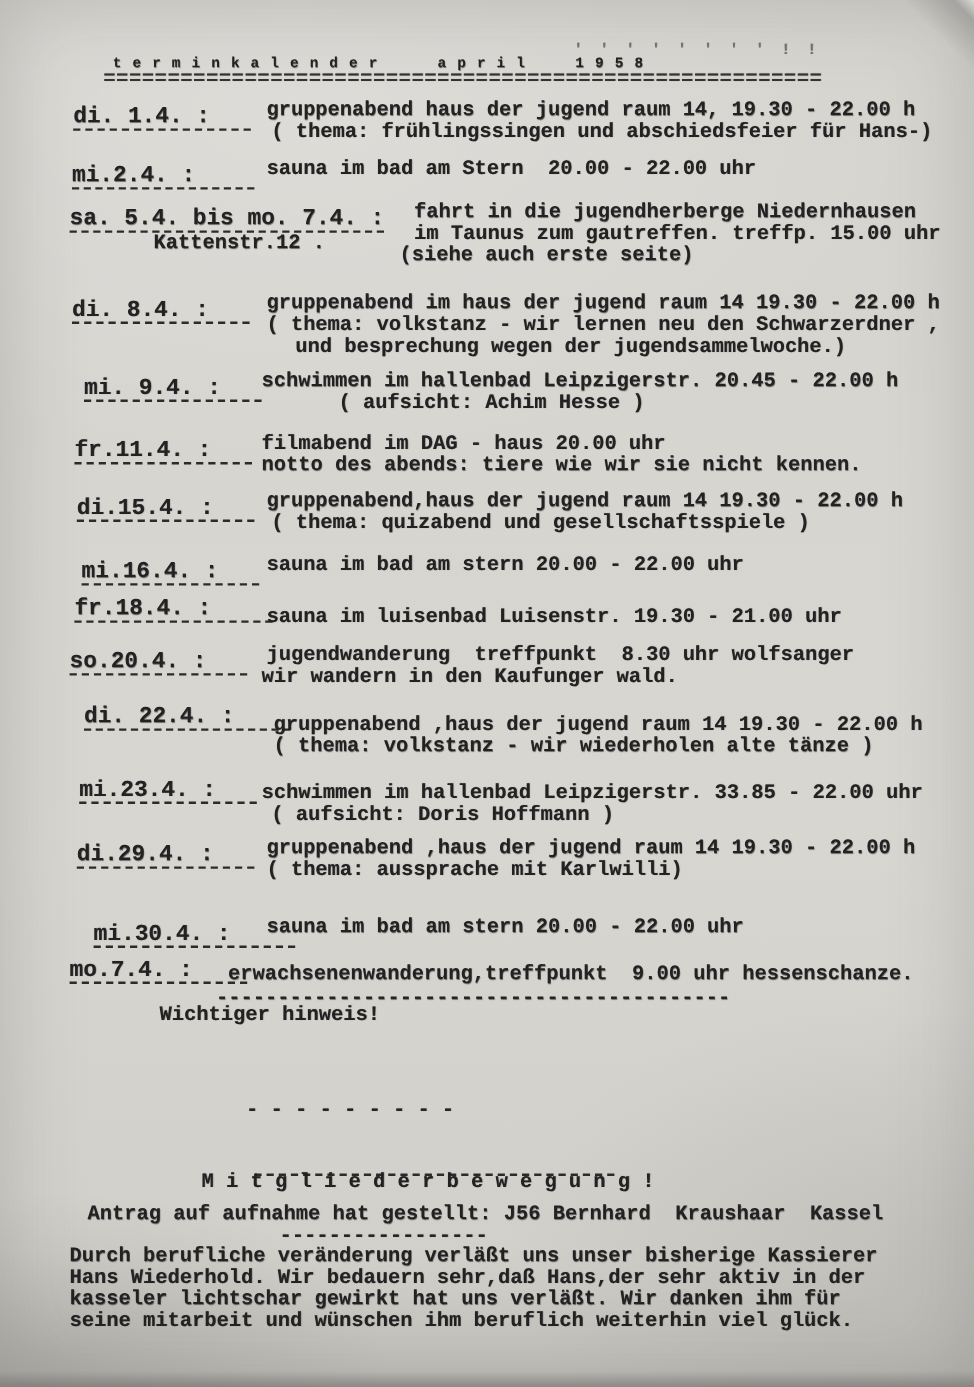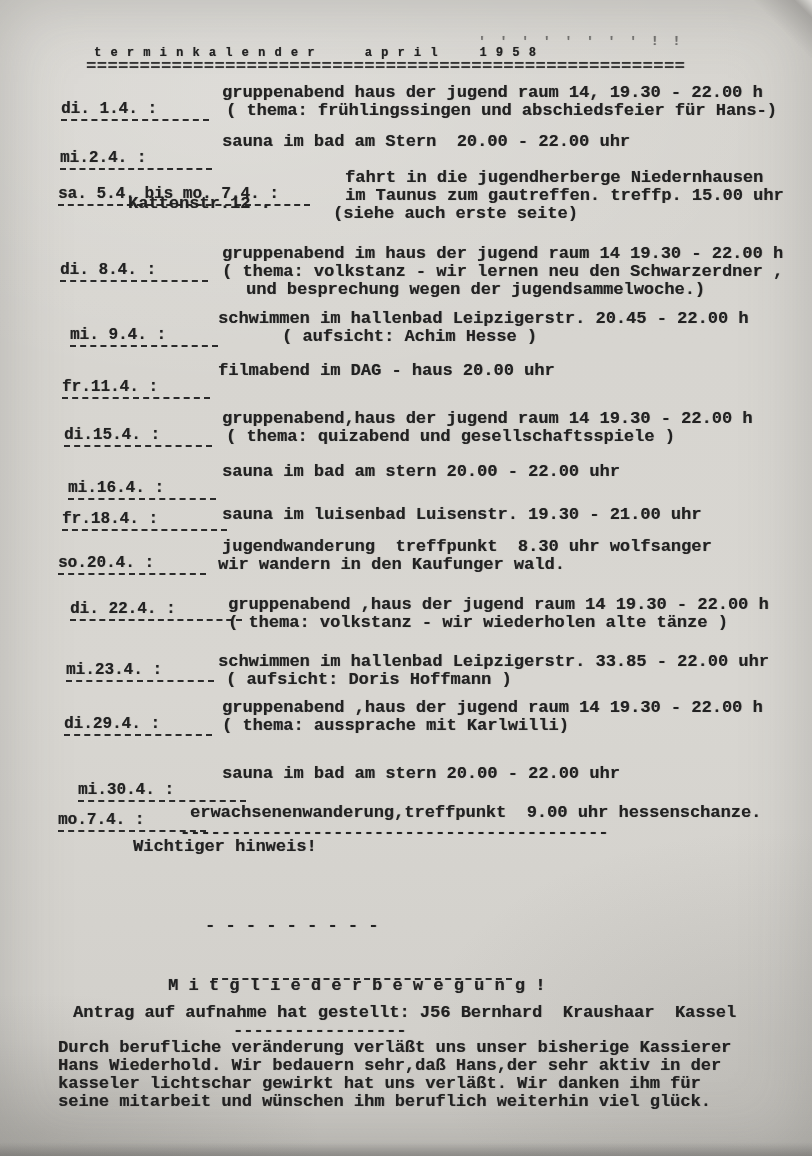--- a/index.html
+++ b/index.html
@@ -23,21 +23,21 @@
     background:linear-gradient(225deg,#efeeea 0%,#94928f 12%,rgba(148,146,143,0) 40%);
     opacity:.6;}
   .edge-bottom{position:absolute;left:0;bottom:0;width:812px;height:14px;
     background:linear-gradient(180deg,rgba(90,88,85,0) 0%,rgba(90,88,85,0.35) 100%);}
   .ink{color:#222;font-weight:bold;text-shadow:0.4px 0.4px 0.7px rgba(25,25,25,0.55);}
   .line{white-space:pre;font-size:17px;line-height:18px;}
   .title{position:absolute;left:94px;top:44px;font-size:12px;line-height:18px;white-space:pre;letter-spacing:1px;}
   .title-underline{position:absolute;left:86px;top:58px;font-size:17px;line-height:18px;white-space:pre;letter-spacing:0.5px;opacity:.9;}
   .marks{position:absolute;left:478px;top:34px;font-size:13px;letter-spacing:3px;opacity:.55;white-space:pre;}
   .entry{position:absolute;left:0;width:812px;}
-  .lbl{position:absolute;top:16px;font-size:16px;line-height:18px;white-space:pre;
+  .lbl{position:absolute;top:4px;font-size:19px;line-height:18px;white-space:pre;
        border-bottom:2px dashed #2b2b2b;padding-bottom:1px;min-width:148px;}
   .lbl2{position:absolute;font-size:17px;line-height:18px;white-space:pre;}
   .desc{position:absolute;top:0;}
   .sep{position:absolute;font-size:17px;line-height:18px;white-space:pre;letter-spacing:0;}
   .para{position:absolute;}
   .overstrike{position:absolute;border-top:2px dashed #2b2b2b;height:0;}
 </style>
 </head>
 <body>
 
@@ -90,20 +90,21 @@
     <div class="desc" style="left:218px">
       <div class="line ink">schwimmen im hallenbad Leipzigerstr. 20.45 - 22.00 h</div>
       <div class="line ink" style="margin-left:64px">( aufsicht: Achim Hesse )</div>
     </div>
   </div>
 
   <div class="entry" style="top:362px">
     <div class="lbl ink" style="left:62px">fr.11.4. :</div>
     <div class="desc" style="left:218px">
       <div class="line ink">filmabend im DAG - haus 20.00 uhr</div>
+      <div class="line ink">notto des abends: tiere wie wir sie nicht kennen.</div>
     </div>
   </div>
 
   <div class="entry" style="top:410px">
     <div class="lbl ink" style="left:64px">di.15.4. :</div>
     <div class="desc" style="left:222px">
       <div class="line ink">gruppenabend,haus der jugend raum 14 19.30 - 22.00 h</div>
       <div class="line ink" style="margin-left:4px">( thema: quizabend und gesellschaftsspiele )</div>
     </div>
   </div>

